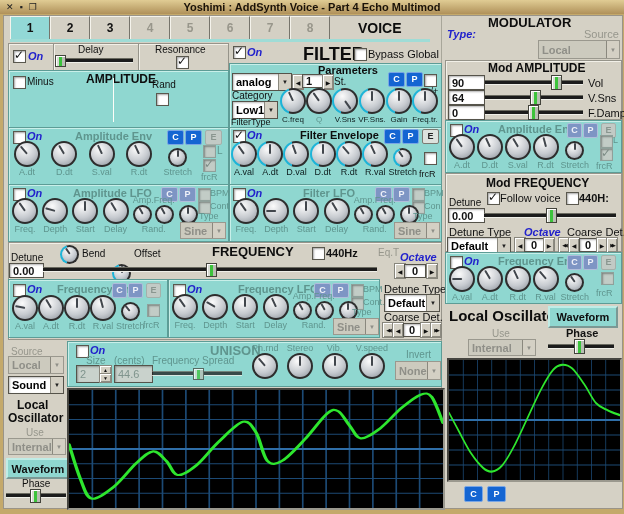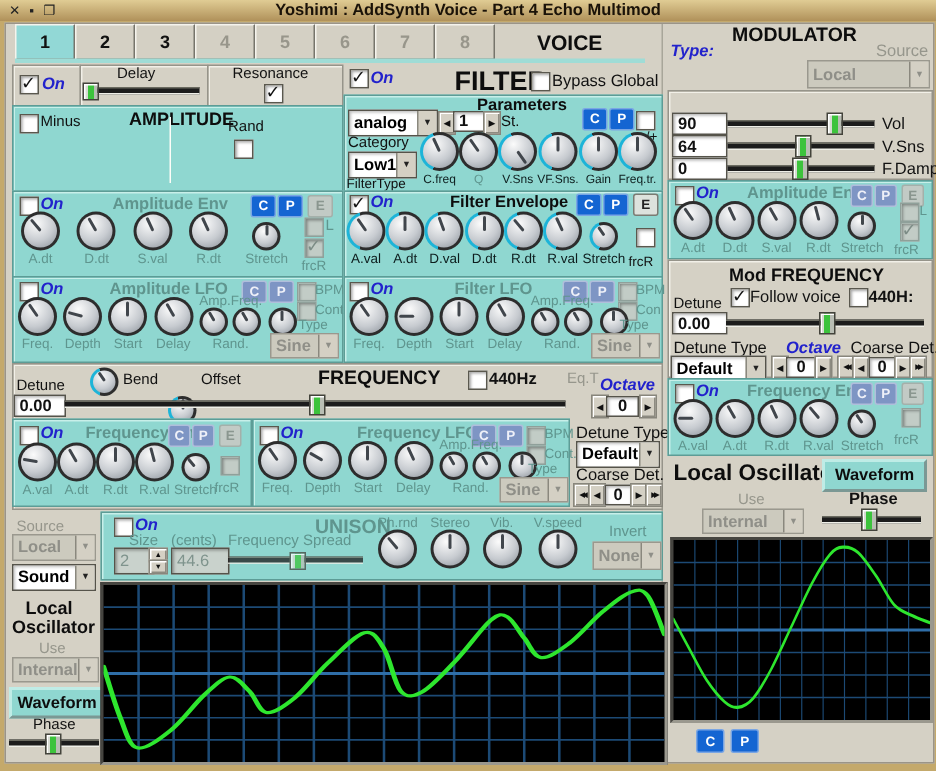--- a/index.html
+++ b/index.html
@@ -635,20 +635,21 @@
 
   <span class="abs sect" style="left:488px;top:15px;font-size:13px">MODULATOR</span>
   <span class="abs blue-it" style="left:447px;top:28px;font-size:11px">Type:</span>
   <span class="abs lbl gdim" style="left:584px;top:28px;font-size:11px">Source</span>
   <div class="dd dis" style="left:538px;top:40px;width:80px;height:17px">
       <span class="txt">Local</span>
       <span class="arr"></span>
     </div>
 
   <div class="gbox" style="left:445px;top:60px;width:175px;height:58px"></div>
+  <span class="abs sect" style="left:488px;top:61px;font-size:12px">Mod AMPLITUDE</span>
   <div class="vbox" style="left:448px;top:75px;width:32px;height:13px">90</div>
   <div class="hslider" style="left:485px;top:75px;width:98px;height:13px">
       <span class="handle" style="left: calc(71% - 4px);"></span>
     </div>
   <span class="abs lbl" style="left:588px;top:77px;font-size:11px">Vol</span>
   <div class="vbox" style="left:448px;top:90px;width:32px;height:13px">64</div>
   <div class="hslider" style="left:485px;top:90px;width:98px;height:13px">
       <span class="handle" style="left: calc(50% - 4px);"></span>
     </div>
   <span class="abs lbl" style="left:588px;top:92px;font-size:11px">V.Sns</span>

